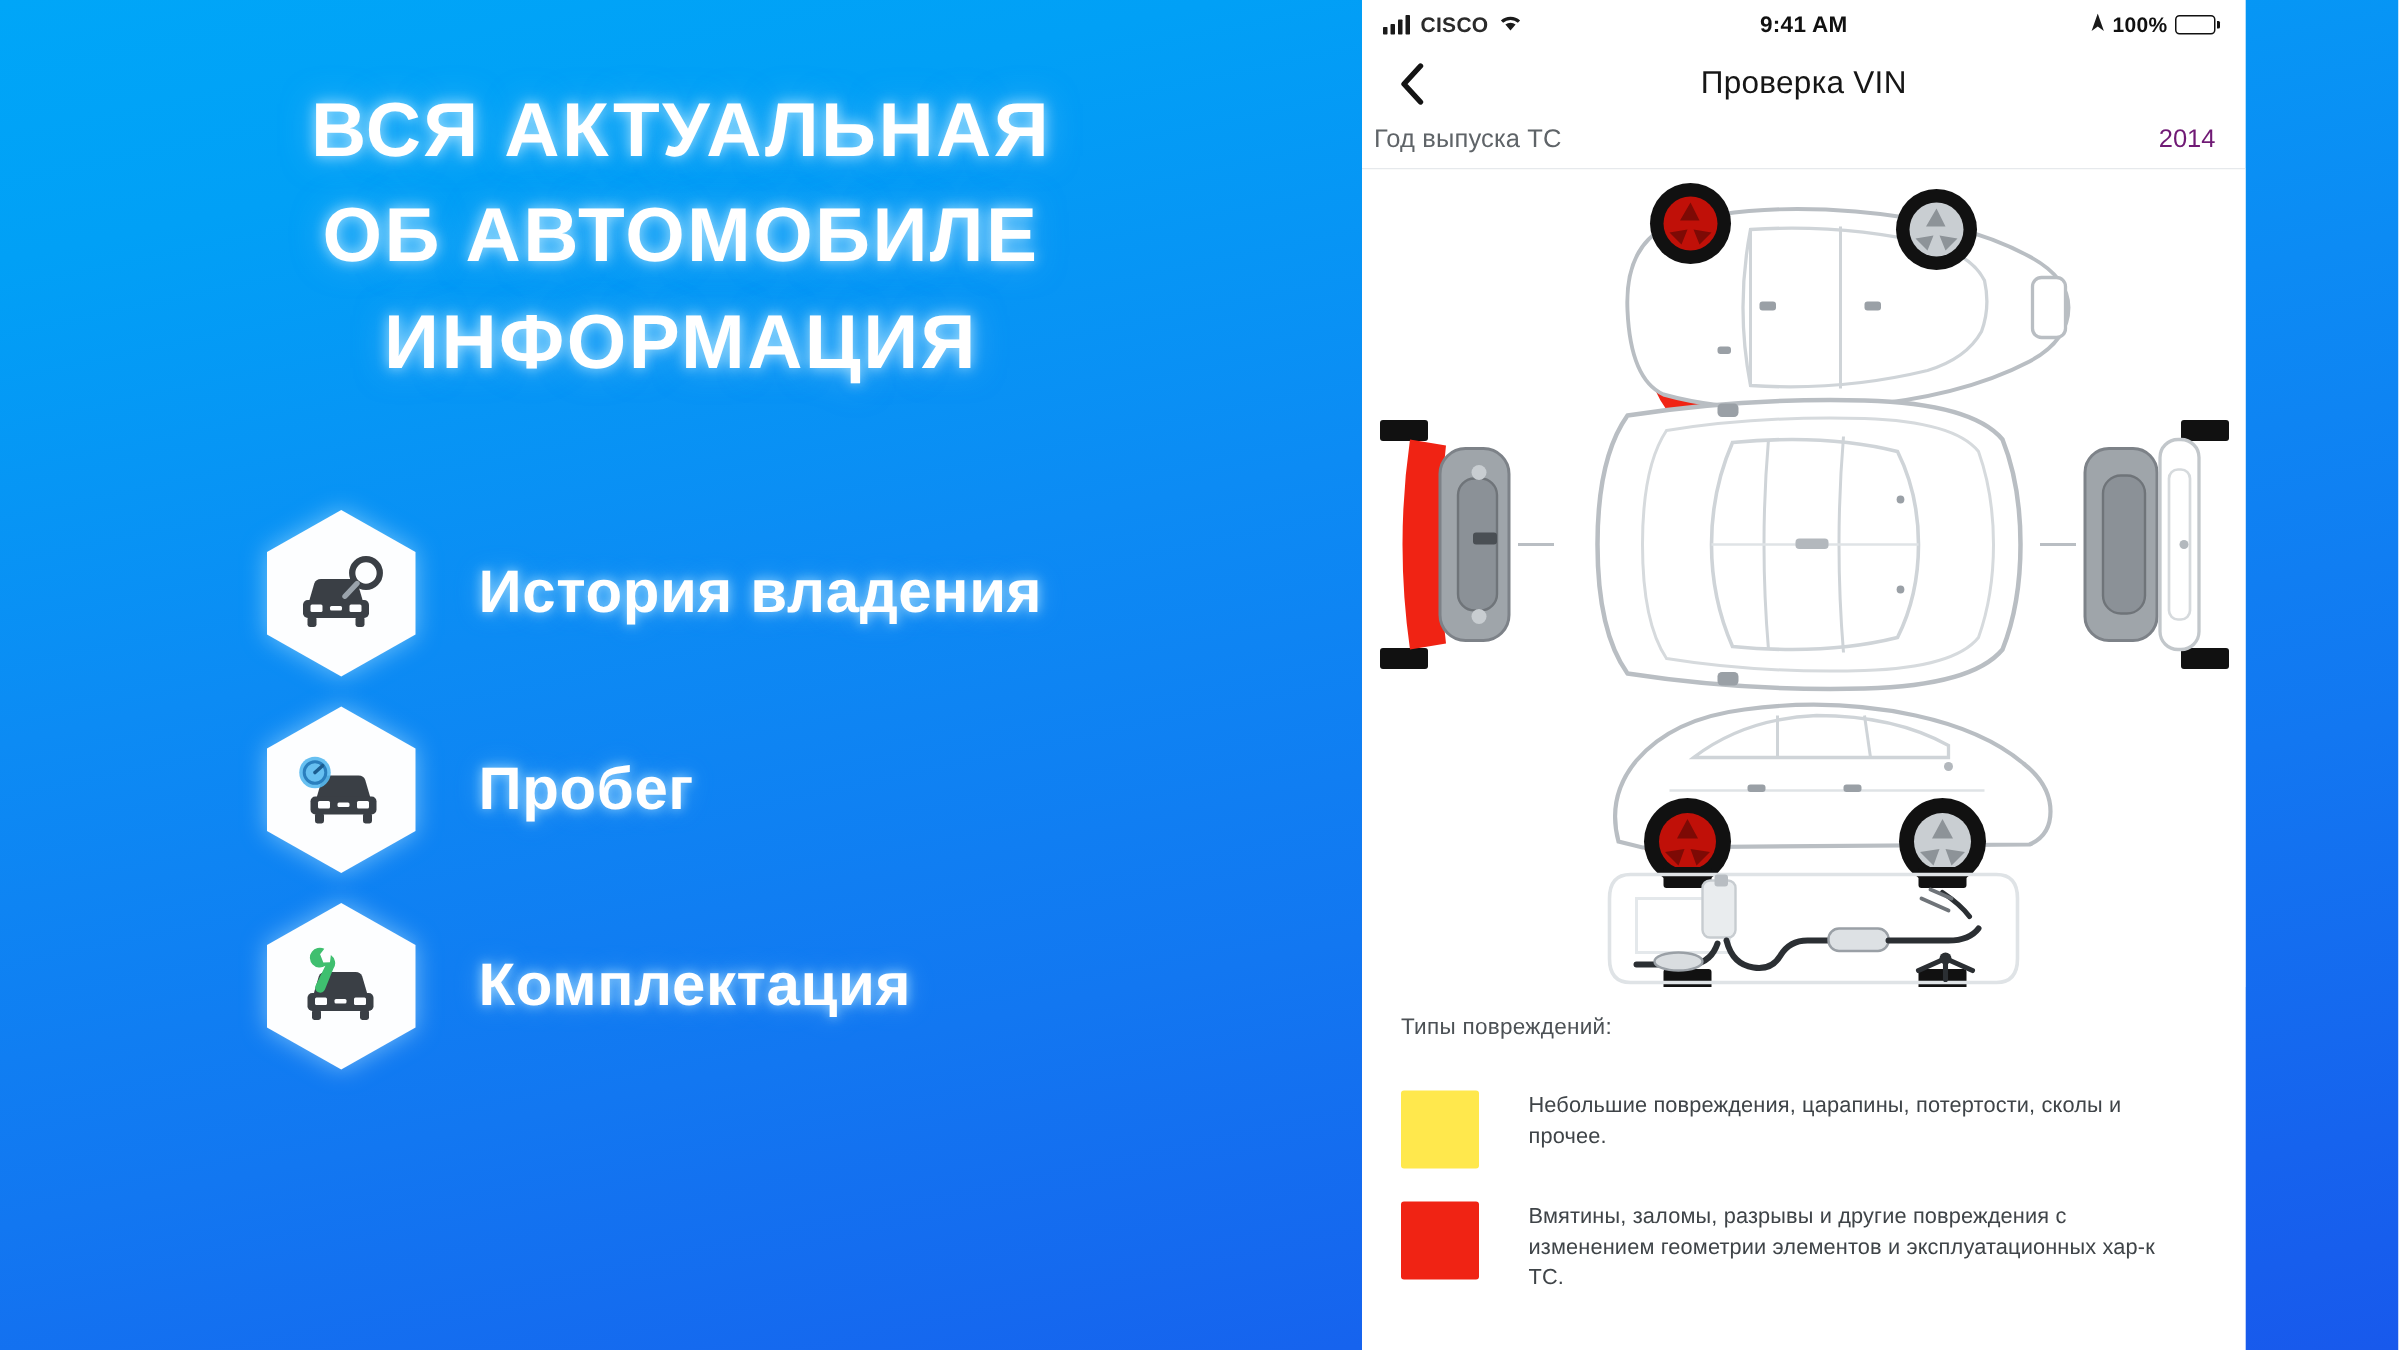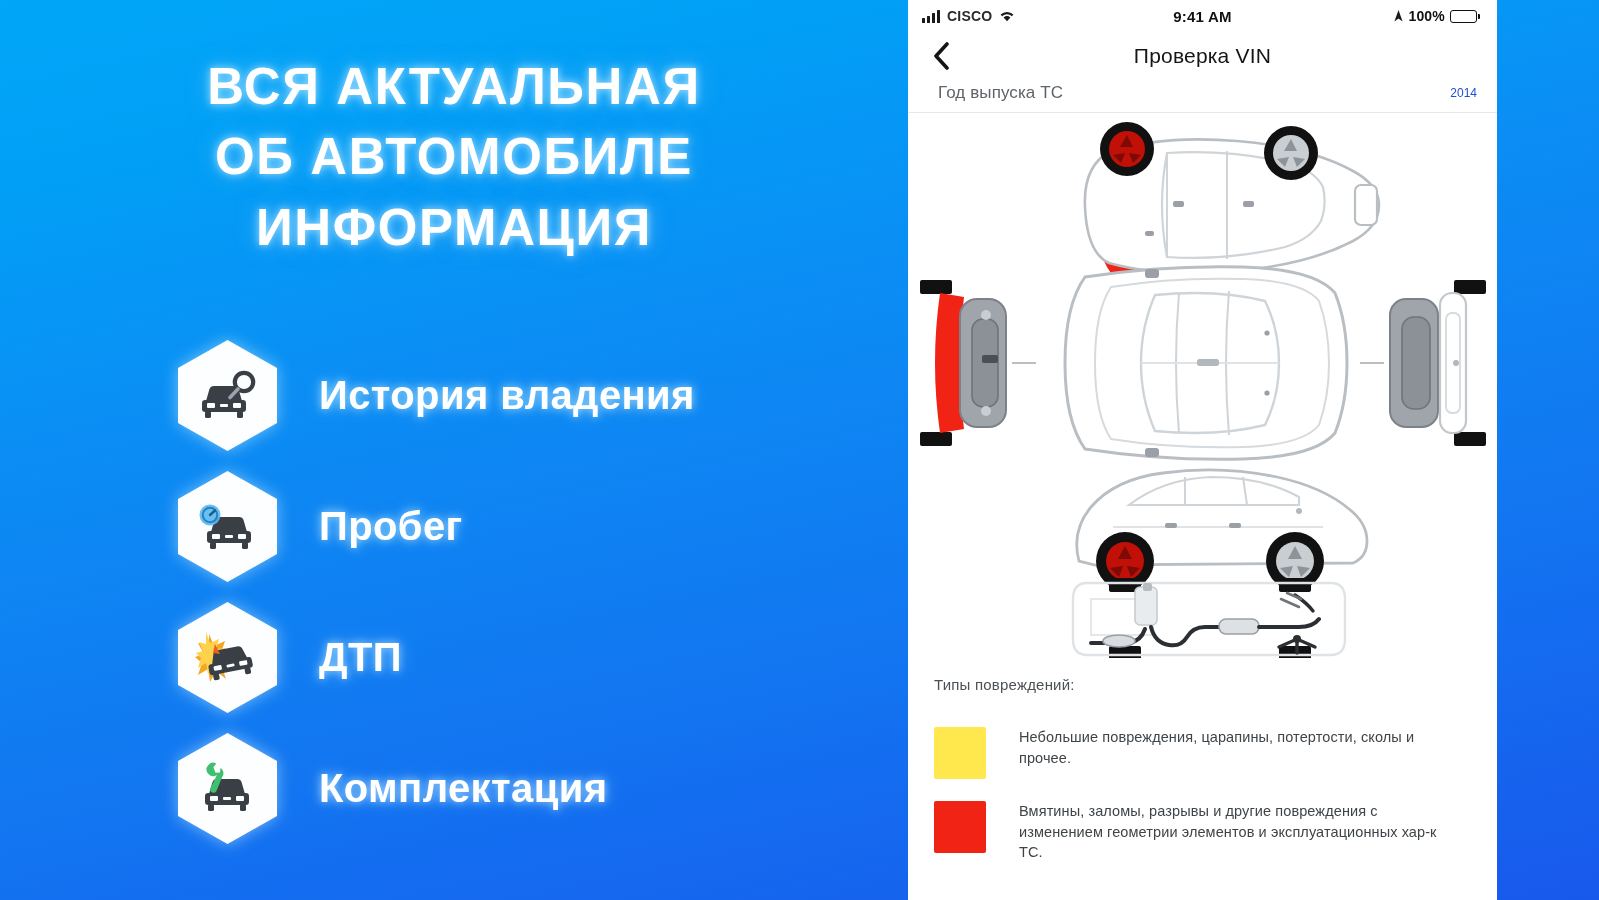--- a/index.html
+++ b/index.html
@@ -77,25 +77,25 @@
   
   #navbar { position:relative; height:48px; display:flex; align-items:center;
     padding:0 18px; }
   #back-btn { width:30px; height:30px; display:flex; align-items:center;
     justify-content:center; cursor:pointer; }
   #nav-title { position:absolute; left:0; right:0; text-align:center;
     font-size:21px; font-weight:normal; color:#161616; letter-spacing:.2px; }
 
   
   #year-row {
-    display:flex; align-items:center; justify-content:space-between;
-    padding:3px 20px 9px 30px; border-bottom:1px solid #e6e9ec;
+    display:flex; justify-content:space-between;
+    padding:3px 20px 9px 8px; border-bottom:1px solid #e6e9ec;
   }
   #year-label { font-size:17px; color:#5f6468; letter-spacing:.1px; }
-  #year-value { font-size:12px; color:#1d4ed8; font-weight:normal; }
+  #year-value { font-size:17px; color:#701a75; font-weight:normal; }
 
   
   #diagram { position:relative; width:589px; height:545px; background:#fff; }
   #diagram svg { position:absolute; left:0; top:0; }
 
   
   #legend { padding:18px 24px 0 26px; }
   #legend-title { font-size:15px; color:#4c5155; letter-spacing:.2px;
     margin-bottom:34px; }
   .legend-row { display:flex; align-items:flex-start; margin-bottom:22px; }
@@ -156,44 +156,20 @@
               <rect x="47" y="43" width="6" height="7" rx="1.6" fill="#3a3f45"></rect>
               <circle cx="15" cy="16" r="10.5" fill="#56b9f0" opacity=".9"></circle>
               <circle cx="15" cy="16" r="7.2" fill="none" stroke="#2a7fbe" stroke-width="2"></circle>
               <line x1="15" y1="16" x2="20" y2="11.5" stroke="#1c5d8f" stroke-width="2.4" stroke-linecap="round"></line>
             </svg>
           </span>
         </span>
         <span class="feature-label">Пробег</span>
       </li>
 
-      <li class="feature-row">
-        <span class="hexbadge">
-          <svg class="hexbg" viewBox="0 0 103 113">
-              <polygon points="51.5,1 101,29 101,84 51.5,112 2,84 2,29" fill="#fdfeff"></polygon>
-            </svg>
-          <span class="glyph">
-            <svg viewBox="0 0 66 56" width="66" height="56">
-              <path d="M14 4 L19 16 L30 11 L26 23 L38 22 L29 30 L40 36 L27 37 L31 49 L21 41 L15 52 L13 39 L3 45 L7 33 L0 27 L9 24 L3 13 L14 16 Z" fill="#F5A623"></path>
-              <path d="M11 2 L15 13 L24 9 L21 19 L31 18 L24 25 L33 30 L23 31 L26 41 L18 34 L13 44 L11 33 L3 38 L6 28 L1 23 L8 21 L4 12 L11 14 Z" fill="#FFD24D"></path>
-              <g transform="rotate(-11 33 33)">
-                <path d="M17 32 L20.5 21 Q21.5 18.4 25 18.4 L45 18.4 Q48.5 18.4 49.5 21 L53 32 Z" fill="#3a3f45"></path>
-                <rect x="13" y="31" width="44" height="11" rx="3" fill="#3a3f45"></rect>
-                <rect x="18" y="33.6" width="8" height="4.6" rx="1" fill="#fdfeff"></rect>
-                <rect x="31" y="34.6" width="8" height="2.8" rx="1" fill="#fdfeff"></rect>
-                <rect x="44" y="33.6" width="8" height="4.6" rx="1" fill="#fdfeff"></rect>
-                <rect x="16" y="41" width="6" height="6.6" rx="1.6" fill="#3a3f45"></rect>
-                <rect x="48" y="41" width="6" height="6.6" rx="1.6" fill="#3a3f45"></rect>
-              </g>
-              <path d="M20 14 L25 24 L18 23 Z" fill="#E8621B"></path>
-            </svg>
-          </span>
-        </span>
-        <span class="feature-label">ДТП</span>
-      </li>
 
       <li class="feature-row">
         <span class="hexbadge">
           <svg class="hexbg" viewBox="0 0 103 113">
               <polygon points="51.5,1 101,29 101,84 51.5,112 2,84 2,29" fill="#fdfeff"></polygon>
             </svg>
           <span class="glyph">
             <svg viewBox="0 0 66 56" width="66" height="56">
               <path d="M14 33 L17.5 21 Q18.5 18 22 18 L42 18 Q45.5 18 46.5 21 L50 33 Z" fill="#3a3f45"></path>
               <rect x="10" y="32" width="44" height="12" rx="3.2" fill="#3a3f45"></rect>

